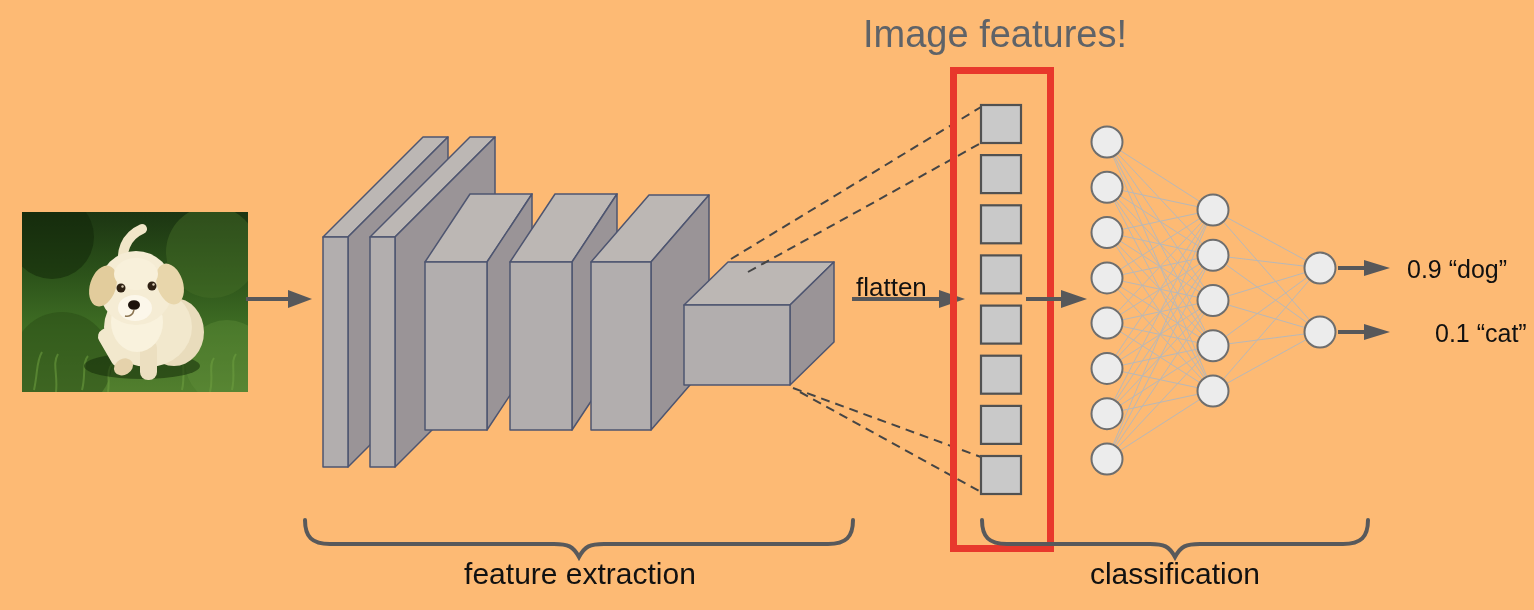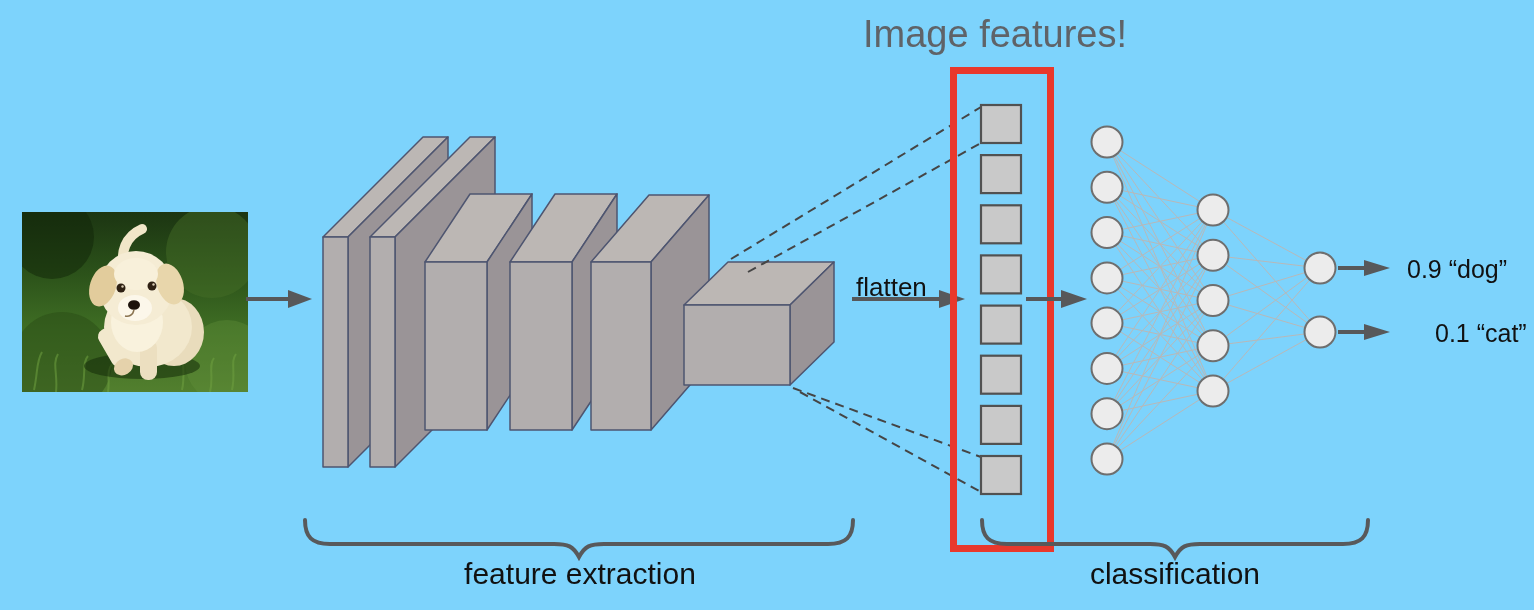--- a/index.html
+++ b/index.html
@@ -1,16 +1,16 @@
 <!DOCTYPE html>
 <html style="--accent-red: #e8382c; --box-front: #b2aeae; --box-top: #bcb7b4; --box-side: #9a9497; --box-edge: #4e5570; --cell-fill: #c9c9c9; --cell-border: #515151; --node-fill: #ececec; --node-border: #6e6e6e; --edge-line: #b8b8b8; --arrow: #57585a; --dash-line: #454545; --brace: #58595b; --title-gray: #5f6368; --text-black: #111111;"><head>
 <meta charset="utf-8">
 <style>
   html,body{margin:0;padding:0;background:#ffffff;}
-  #canvas{position:relative;width:1534px;height:610px;background:#7dd3fc;overflow:hidden;
+  #canvas{position:relative;width:1534px;height:610px;background:#fdba74;overflow:hidden;
           font-family:"Liberation Sans","DejaVu Sans",sans-serif;}
   #diagram-svg{position:absolute;left:0;top:0;}
   .lbl{position:absolute;white-space:nowrap;}
   .title-lbl{left:828px;top:13px;width:334px;text-align:center;font-size:38px;color:var(--title-gray);}
   .flatten-lbl{left:856px;top:272px;font-size:26px;color:var(--text-black);}
   .out-lbl{font-size:25px;color:var(--text-black);}
   .dog-lbl{left:1407px;top:255px;}
   .cat-lbl{left:1407px;top:319px;margin-left:28px;}
   .stage-lbl{font-size:30px;color:var(--text-black);text-align:center;width:304px;}
   .fe-lbl{left:428px;top:557px;}

